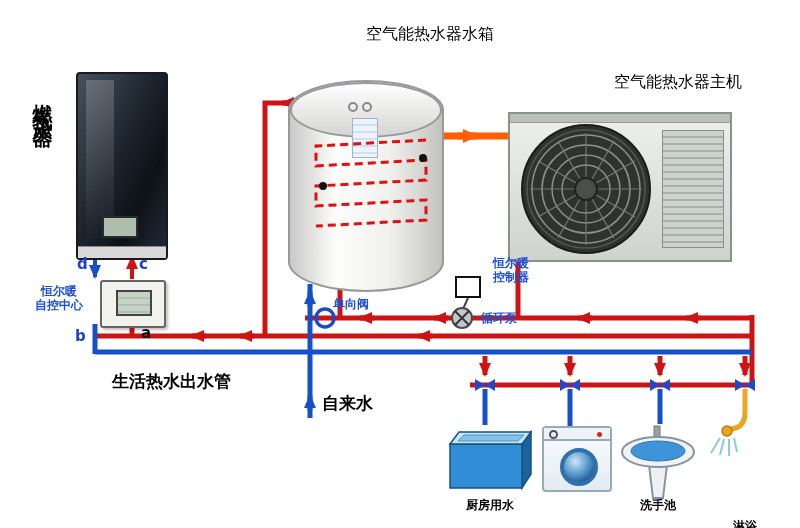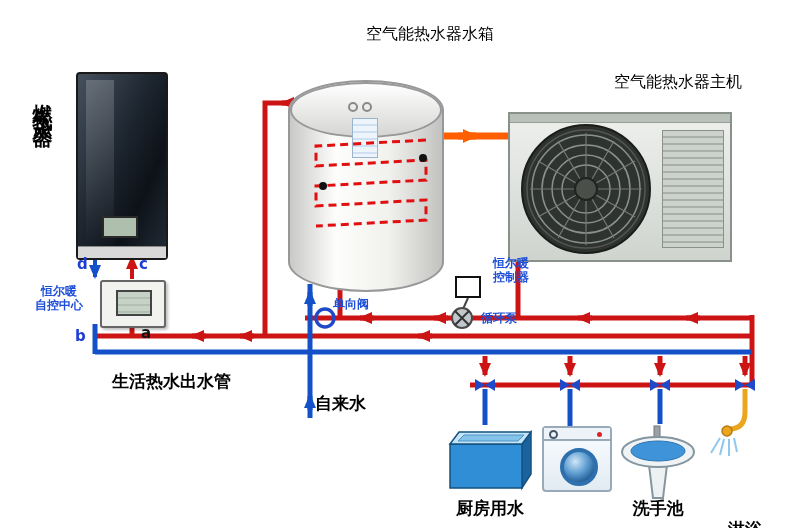--- a/index.html
+++ b/index.html
@@ -16,21 +16,21 @@
   .cold-thin { stroke:#1450c8; stroke-width:4; fill:none; }
   .supply{ stroke:#ff5f00; stroke-width:7; fill:none; }
   .shower-pipe { stroke:#eba61f; stroke-width:5; fill:none; }
   .spray { stroke:#8fc8ee; stroke-width:2; fill:none; }
 
   
   .title { font-size:16px; font-weight:normal; text-align:right; }
   .red-lbl { color:#1d4ed8; font-size:12px; line-height:14px; font-weight:bold; }
   .port { font-size:15px; font-weight:bold; color:#1f3fd4; }
   .big-lbl { font-size:17px; font-weight:bold; }
-  .fx-lbl { font-size:17px; font-weight:bold; text-align:center; }
+  .fx-lbl { font-size:12px; font-weight:bold; text-align:center; }
   .vertical { writing-mode:vertical-rl; text-orientation:upright; letter-spacing:6px; height:178px; }
 
   
   .gas-heater { left:76px; top:72px; width:92px; height:188px;
     background:linear-gradient(115deg,#46515e 0%,#1c242e 45%,#0d1218 70%,#222c38 100%);
     border:2px solid #1a1a1a; border-radius:4px; }
   .gh-gloss { position:absolute; left:8px; top:6px; width:28px; height:168px;
     background:linear-gradient(rgba(255,255,255,.20),rgba(255,255,255,0)); }
   .gh-screen { position:absolute; left:24px; top:142px; width:36px; height:22px;
     background:#aebfae; border:2px solid #2a2a2a; }
@@ -268,19 +268,19 @@
 
   <div class="lbl red-lbl" style="left:493px; top:256px; text-align:left;">
     <div>恒尔暖</div>
     <div>控制器</div>
   </div>
 
   <div class="lbl red-lbl" style="left:481px; top:311px;">循环泵</div>
 
   <div class="lbl big-lbl" style="left:112px; top:358px;margin-top:12px;">生活热水出水管</div>
 
-  <div class="lbl big-lbl" style="left:315px; top:392px;">自来水</div>
+  <div class="lbl big-lbl" style="left:322px; top:392px;">自来水</div>
 
   <div class="lbl fx-lbl" style="left:446px; top:497px; width:88px;">厨房用水</div>
   <div class="lbl fx-lbl" style="left:618px; top:497px; width:80px;">洗手池</div>
   <div class="lbl fx-lbl" style="left:708px; top:497px; width:74px;margin-top:21px;">淋浴</div>
 
 </div>
 
 </body></html>

